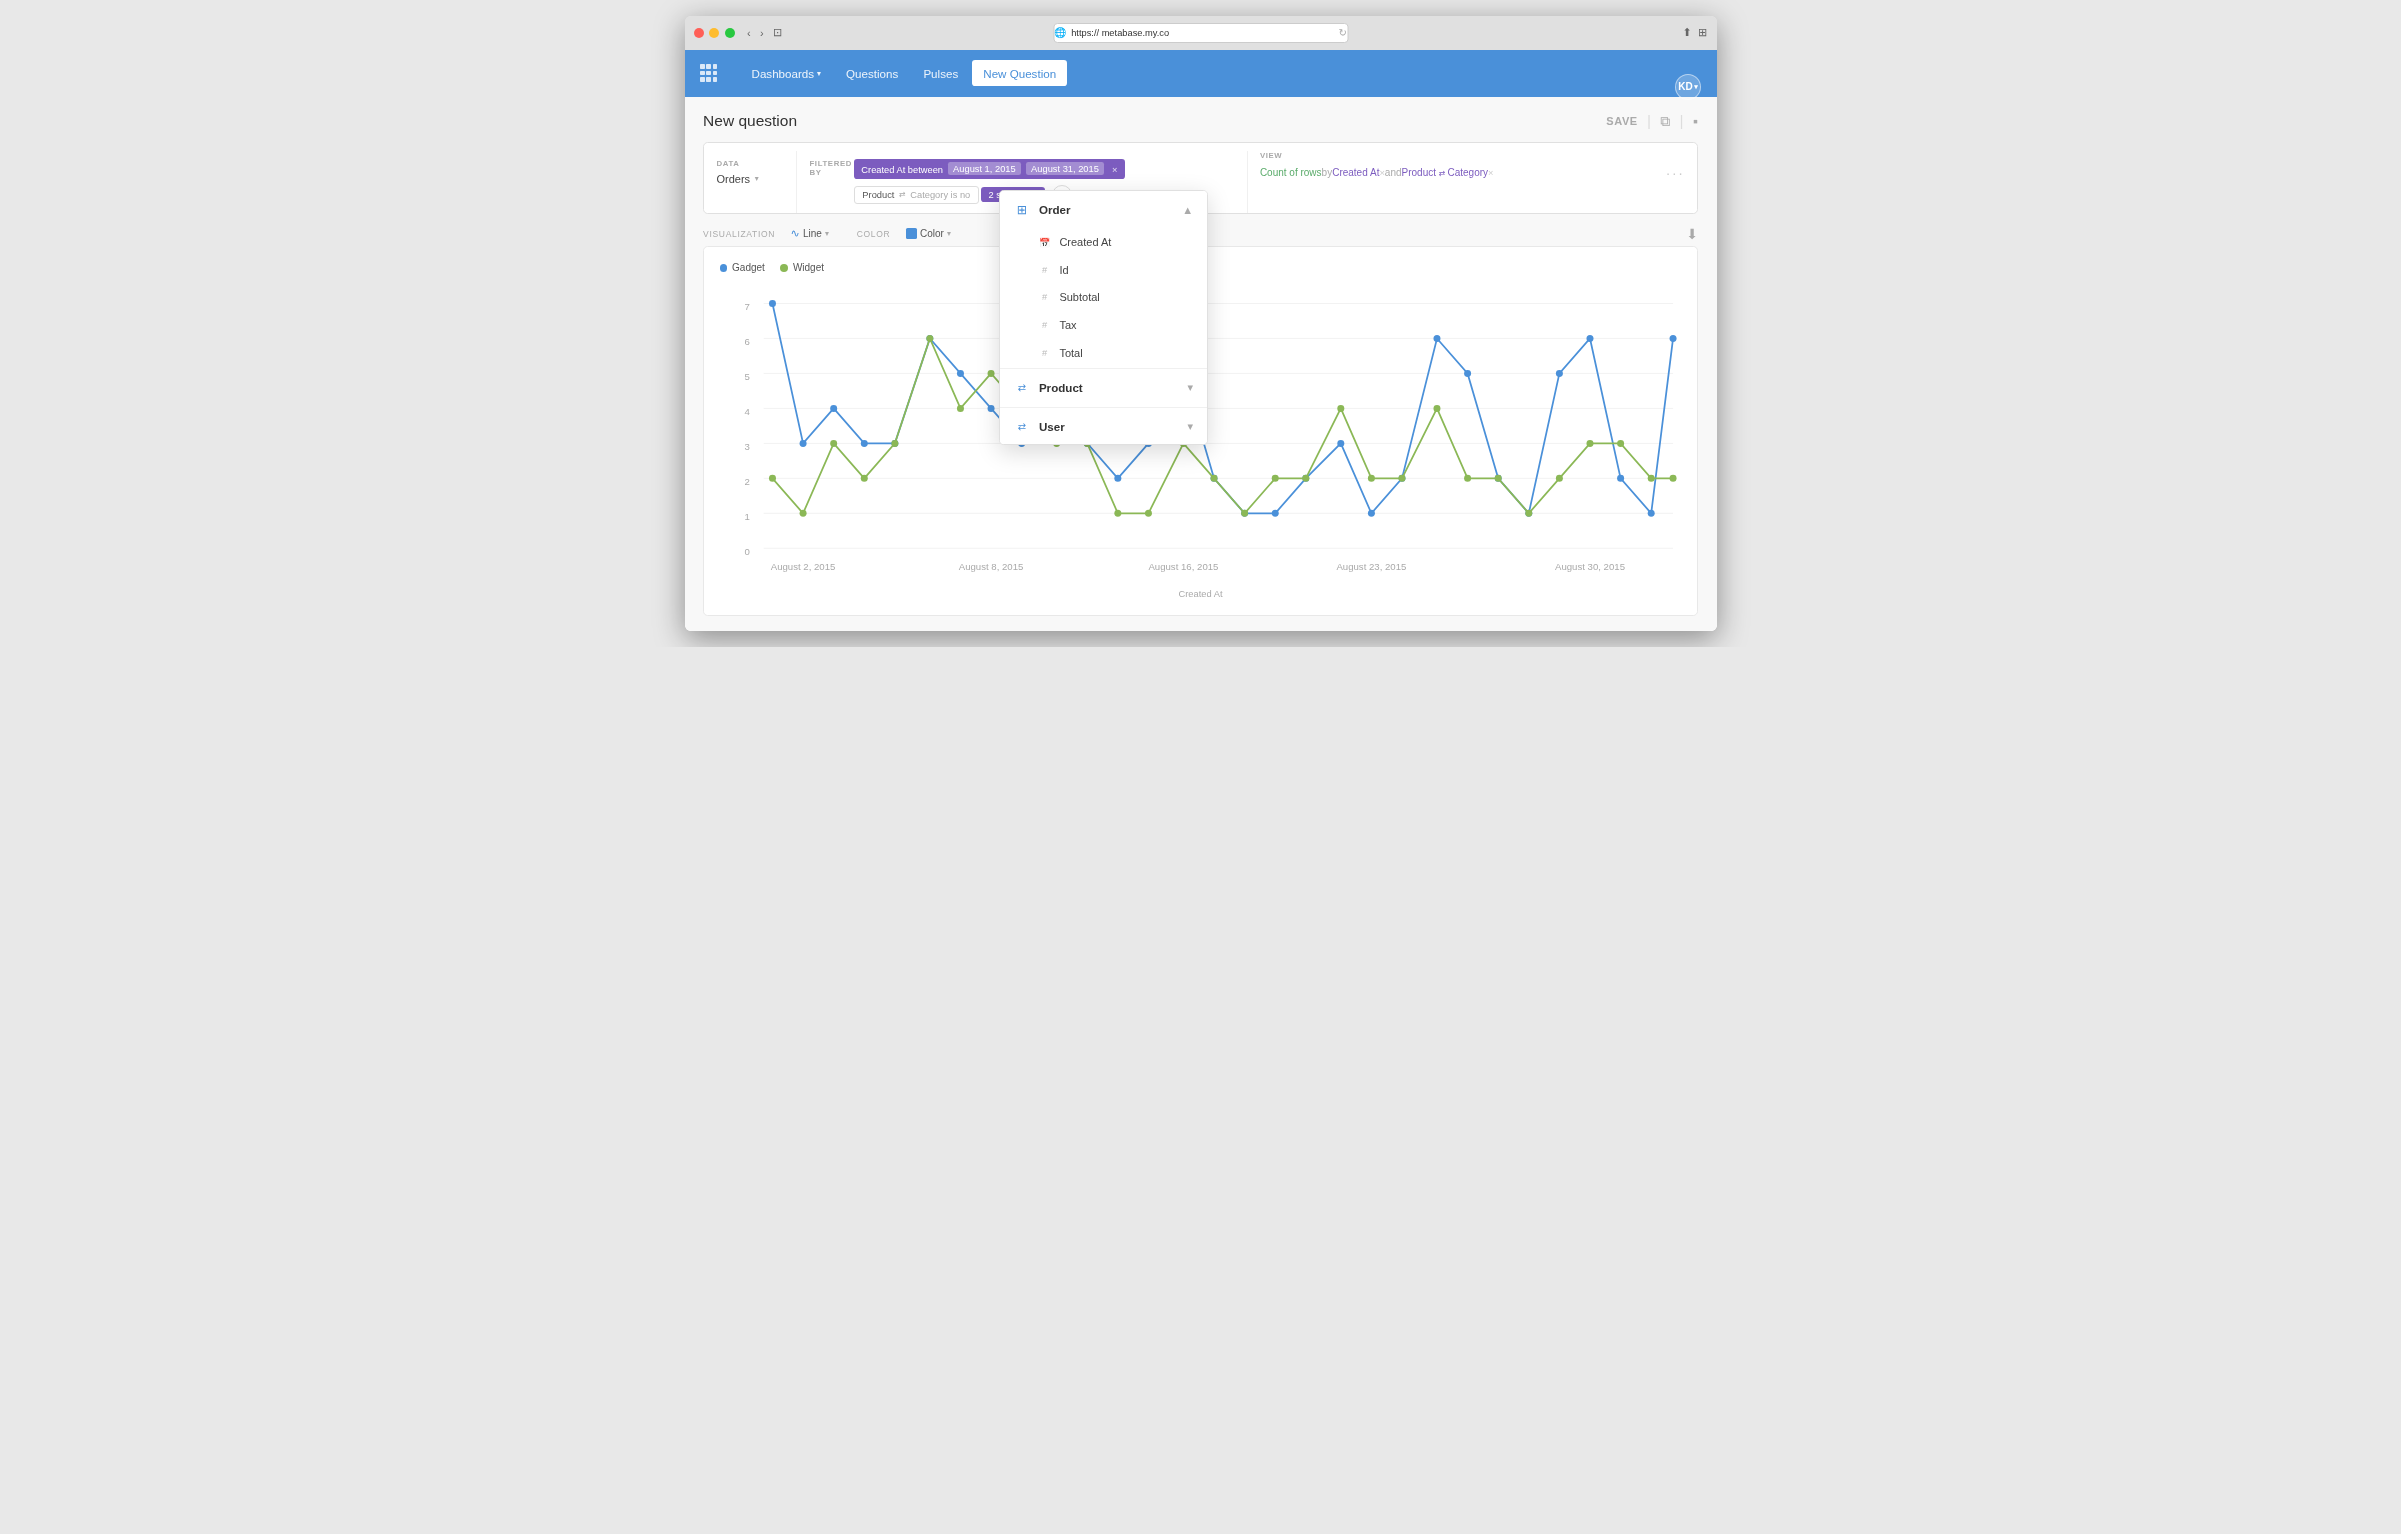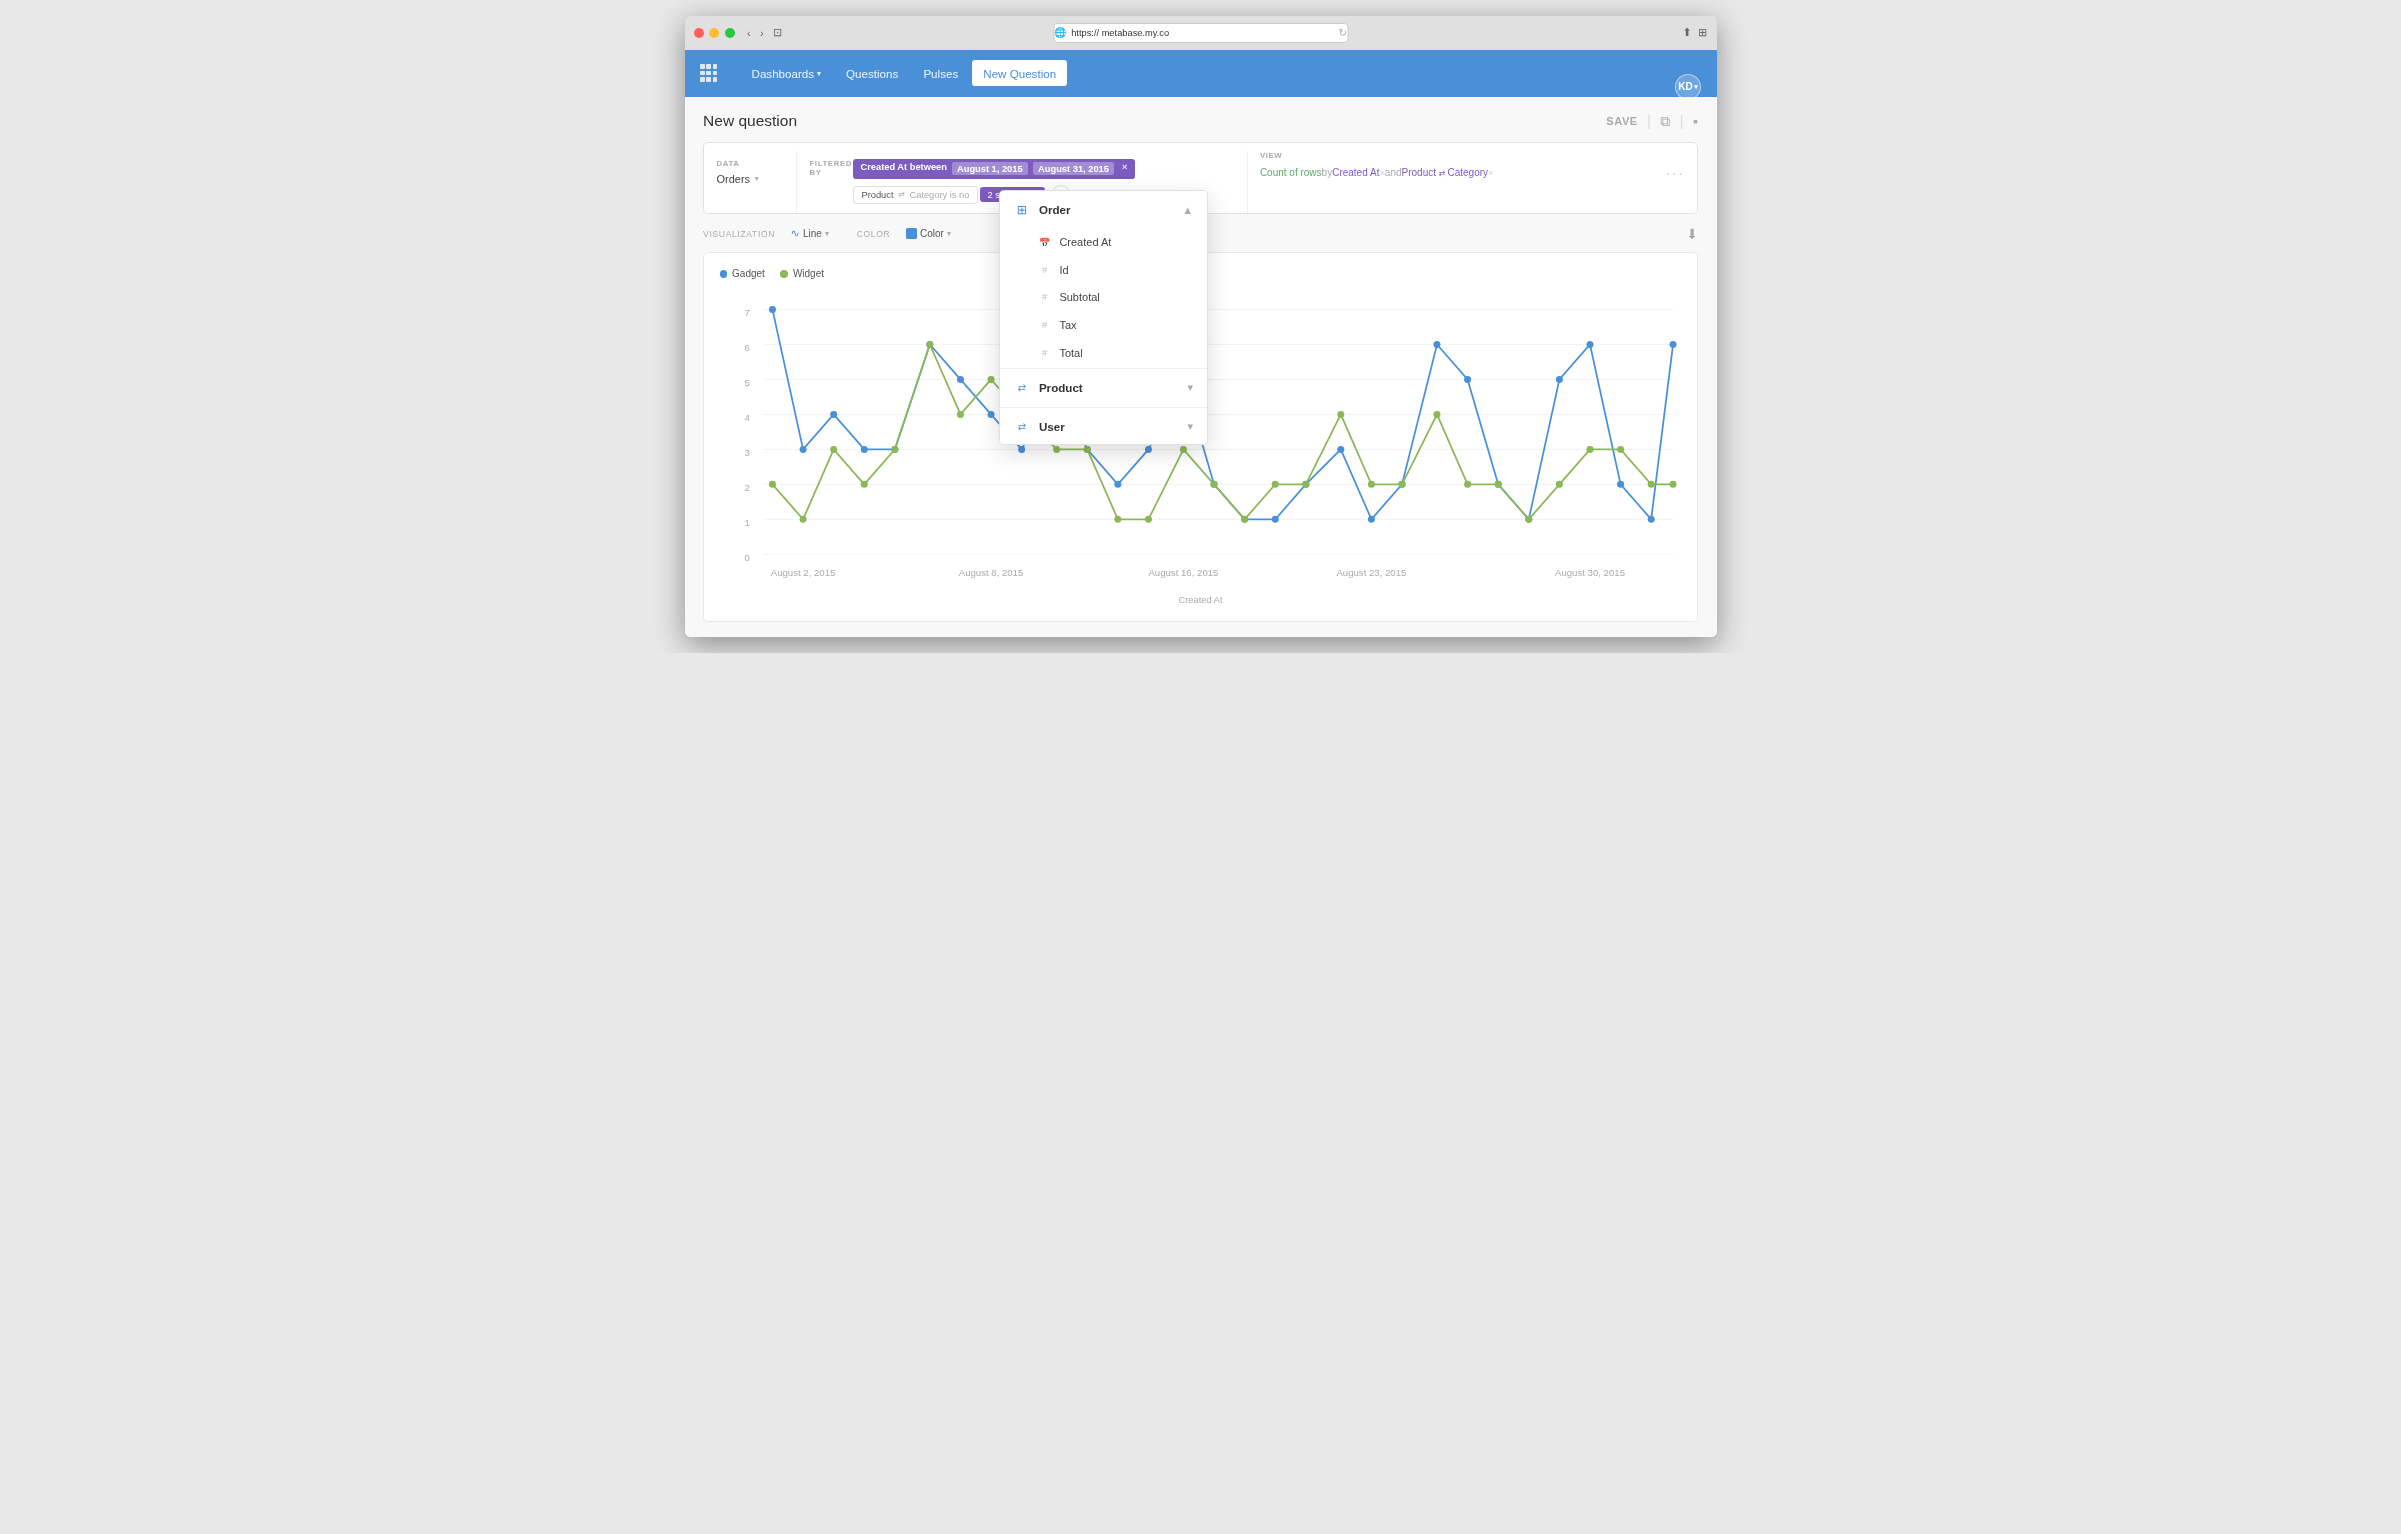--- a/index.html
+++ b/index.html
@@ -42,33 +42,33 @@
     .save-btn { font-size: 11px; font-weight: 600; color: #aaa; letter-spacing: 0.05em; cursor: pointer; }
     .icon-btn { color: #aaa; font-size: 14px; cursor: pointer; }
 
     
     .query-bar { background: white; border: 0.8px solid #e0e0e0; border-radius: 4.7px; padding: 0; margin-bottom: 12.4px; position: relative; }
     .query-row { display: flex; align-items: stretch; min-height: 47px; }
     .query-section { padding: 7.8px 12.4px; border-right: 0.8px solid #f0f0f0; position: relative; margin-top: 8px; }
     .query-section:last-child { border-right: none; }
     .section-label { font-size: 7.8px; font-weight: 600; color: #aaa; letter-spacing: 0.08em; text-transform: uppercase; margin-bottom: 4.7px; }
     .data-selector { display: flex; align-items: center; gap: 4.7px; cursor: pointer; font-size: 11px; color: #444; font-weight: 500; }
-    .filter-chip { display: flex; align-items: flex-start; gap: 4.7px; background: #7c5cbf; color: white; border-radius: 3.1px; padding: 3.1px 7.8px; font-size: 9.3px; font-weight: 700; cursor: pointer; }
+    .filter-chip { display: flex; align-items: flex-end; gap: 4.7px; background: #7c5cbf; color: white; border-radius: 3.1px; padding: 3.1px 7.8px; font-size: 9.3px; font-weight: 400; cursor: pointer; }
     .filter-date-tag { background: rgba(255,255,255,0.3); border-radius: 2.3px; padding: 1.6px 5.4px; font-size: 9.3px; }
     .filter-remove { cursor: pointer; opacity: 0.8; margin-left: 3.1px; }
     .filter-add-btn { width: 20px; height: 20px; border-radius: 50%; border: 1.6px solid #ddd; background: white; display: flex; align-items: center; justify-content: center; cursor: pointer; color: #999; font-size: 12.4px; }
     .view-section { flex: 1; padding: 7.8px 12.4px; }
     .view-row { display: flex; align-items: center; gap: 0; font-size: 10px; margin-top: 3.1px; flex-wrap: wrap; }
     .view-green { color: #5aab6a; font-weight: 500; }
     .view-purple { color: #7c5cbf; font-weight: 500; }
     .view-x { color: #ccc; cursor: pointer; font-size: 9.3px; }
     .view-more { margin-left: auto; color: #ccc; font-size: 14px; cursor: pointer; letter-spacing: 1.6px; }
 
     
-    .viz-controls { display: flex; gap: 15.5px; margin-bottom: 10px; }
+    .viz-controls { display: flex; gap: 15.5px; margin-bottom: 4px; }
     .viz-control { display: flex; align-items: center; gap: 4.7px; font-size: 8.5px; color: #aaa; letter-spacing: 0.08em; text-transform: uppercase; cursor: pointer; }
     .viz-select { display: flex; align-items: center; gap: 3.1px; color: #555; font-size: 10px; font-weight: 500; }
     .download-btn { margin-left: auto; color: #aaa; font-size: 14px; cursor: pointer; }
 
     
     .chart-area { background: white; border: 0.8px solid #e8e8e8; border-radius: 4.7px; padding: 15.5px; position: relative; }
     .chart-legend { display: flex; gap: 15.5px; margin-bottom: 12.4px; }
     .legend-item { display: flex; align-items: center; gap: 4.7px; font-size: 10px; color: #555; }
     .legend-dot { width: 7.8px; height: 7.8px; border-radius: 50%; }
     .legend-dot-blue { background: #4a90d9; }

